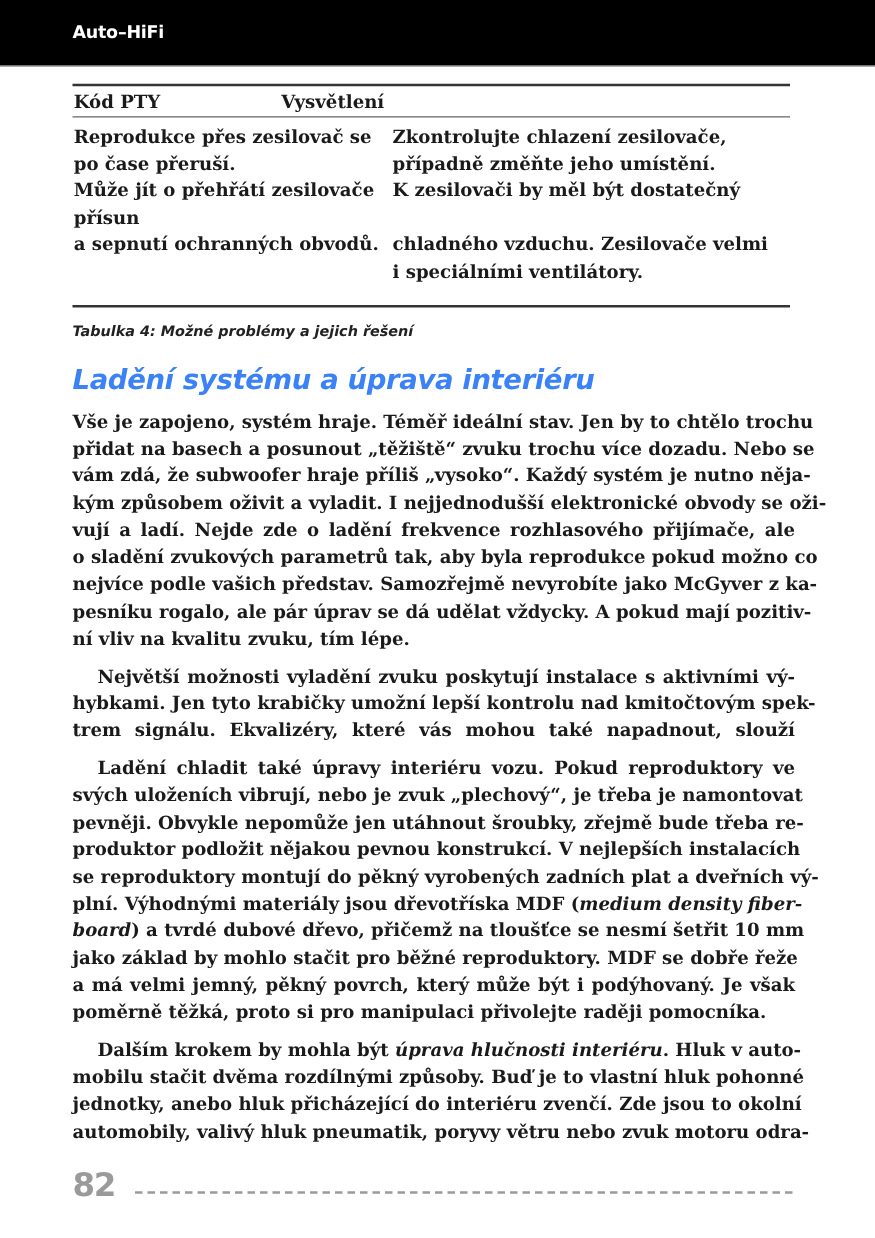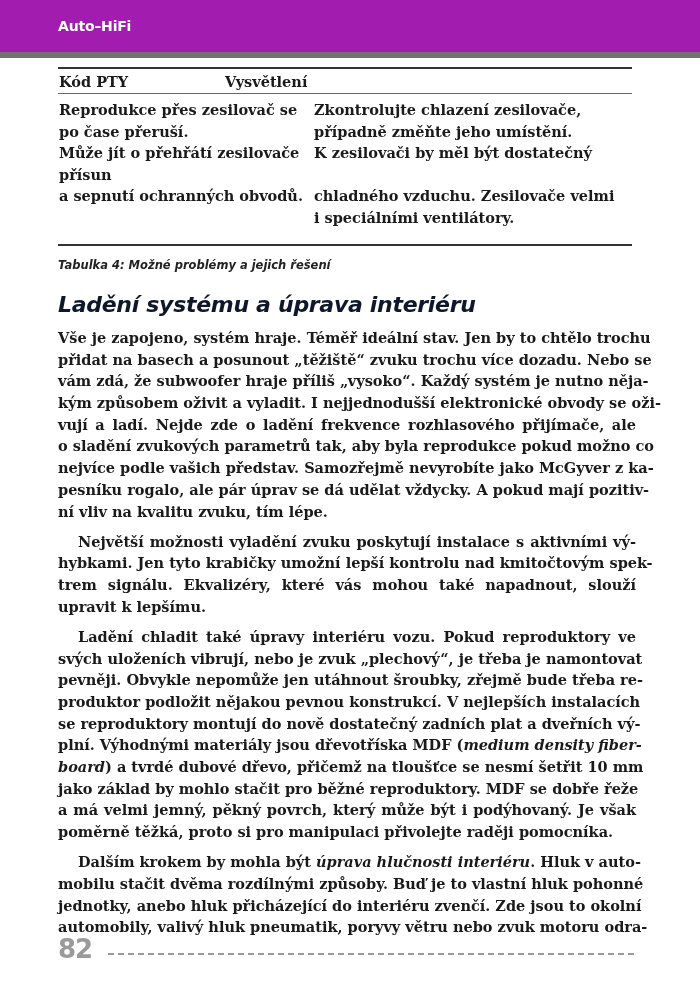--- a/index.html
+++ b/index.html
@@ -13,22 +13,22 @@
       position: relative;
       overflow: hidden;
       font-family: "DejaVu Serif", serif;
       color: #1a1a1a;
     }
     .header-band {
       position: absolute;
       left: 0; top: 0;
       width: 700px;
       height: 52px;
-      background: #a21caf;
-      border-bottom: 6px solid #737373;
+      background: #000000;
+      border-bottom: 1px solid #737373;
     }
     .header-title {
       position: absolute;
       left: 58px;
       top: 18px;
       font-family: "DejaVu Sans", sans-serif;
       font-weight: bold;
       font-size: 14px;
       color: #ffffff;
       letter-spacing: -0.2px;
@@ -80,21 +80,21 @@
       color: #222;
     }
     .section-heading {
       position: absolute;
       left: 58px;
       top: 292px;
       font-family: "DejaVu Sans", sans-serif;
       font-style: italic;
       font-weight: bold;
       font-size: 22px;
-      color: #0f172a;
+      color: #3b82f6;
       letter-spacing: -0.3px;
     }
     .body-text {
       position: absolute;
       left: 58px;
       top: 327px;
       width: 578px;
       font-size: 14.5px;
       font-weight: bold;
       line-height: 21.7px;
@@ -183,29 +183,28 @@
     <span class="line">o sladění zvukových parametrů tak, aby byla reprodukce pokud možno co</span>
     <span class="line">nejvíce podle vašich představ. Samozřejmě nevyrobíte jako McGyver z ka-</span>
     <span class="line">pesníku rogalo, ale pár úprav se dá udělat vždycky. A pokud mají pozitiv-</span>
     <span class="line last">ní vliv na kvalitu zvuku, tím lépe.</span>
   </div>
 
   <div class="para">
     <span class="line indent">Největší možnosti vyladění zvuku poskytují instalace s aktivními vý-</span>
     <span class="line">hybkami. Jen tyto krabičky umožní lepší kontrolu nad kmitočtovým spek-</span>
     <span class="line">trem signálu. Ekvalizéry, které vás mohou také napadnout, slouží</span>
-    <span class="line last">upravit k lepšímu.</span>
   </div>
 
   <div class="para">
     <span class="line indent">Ladění chladit také úpravy interiéru vozu. Pokud reproduktory ve</span>
     <span class="line">svých uloženích vibrují, nebo je zvuk „plechový“, je třeba je namontovat</span>
     <span class="line">pevněji. Obvykle nepomůže jen utáhnout šroubky, zřejmě bude třeba re-</span>
     <span class="line">produktor podložit nějakou pevnou konstrukcí. V nejlepších instalacích</span>
-    <span class="line">se reproduktory montují do nově dostatečný zadních plat a dveřních vý-</span>
+    <span class="line">se reproduktory montují do pěkný vyrobených zadních plat a dveřních vý-</span>
     <span class="line"><span>plní. Výhodnými materiály jsou dřevotříska MDF (</span><em class="it">medium density fiber-</em></span>
     <span class="line"><em class="it">board</em><span>) a tvrdé dubové dřevo, přičemž na tloušťce se nesmí šetřit  10 mm</span></span>
     <span class="line">jako základ by mohlo stačit pro běžné reproduktory. MDF se dobře řeže</span>
     <span class="line">a má velmi jemný, pěkný povrch, který může být i podýhovaný. Je však</span>
     <span class="line last">poměrně těžká, proto si pro manipulaci přivolejte raději pomocníka.</span>
   </div>
 
   <div class="para">
     <span class="line indent"><span>Dalším krokem by mohla být </span><em class="it">úprava hlučnosti interiéru</em><span>. Hluk v auto-</span></span>
     <span class="line">mobilu stačit dvěma rozdílnými způsoby. Buď je to vlastní hluk pohonné</span>

